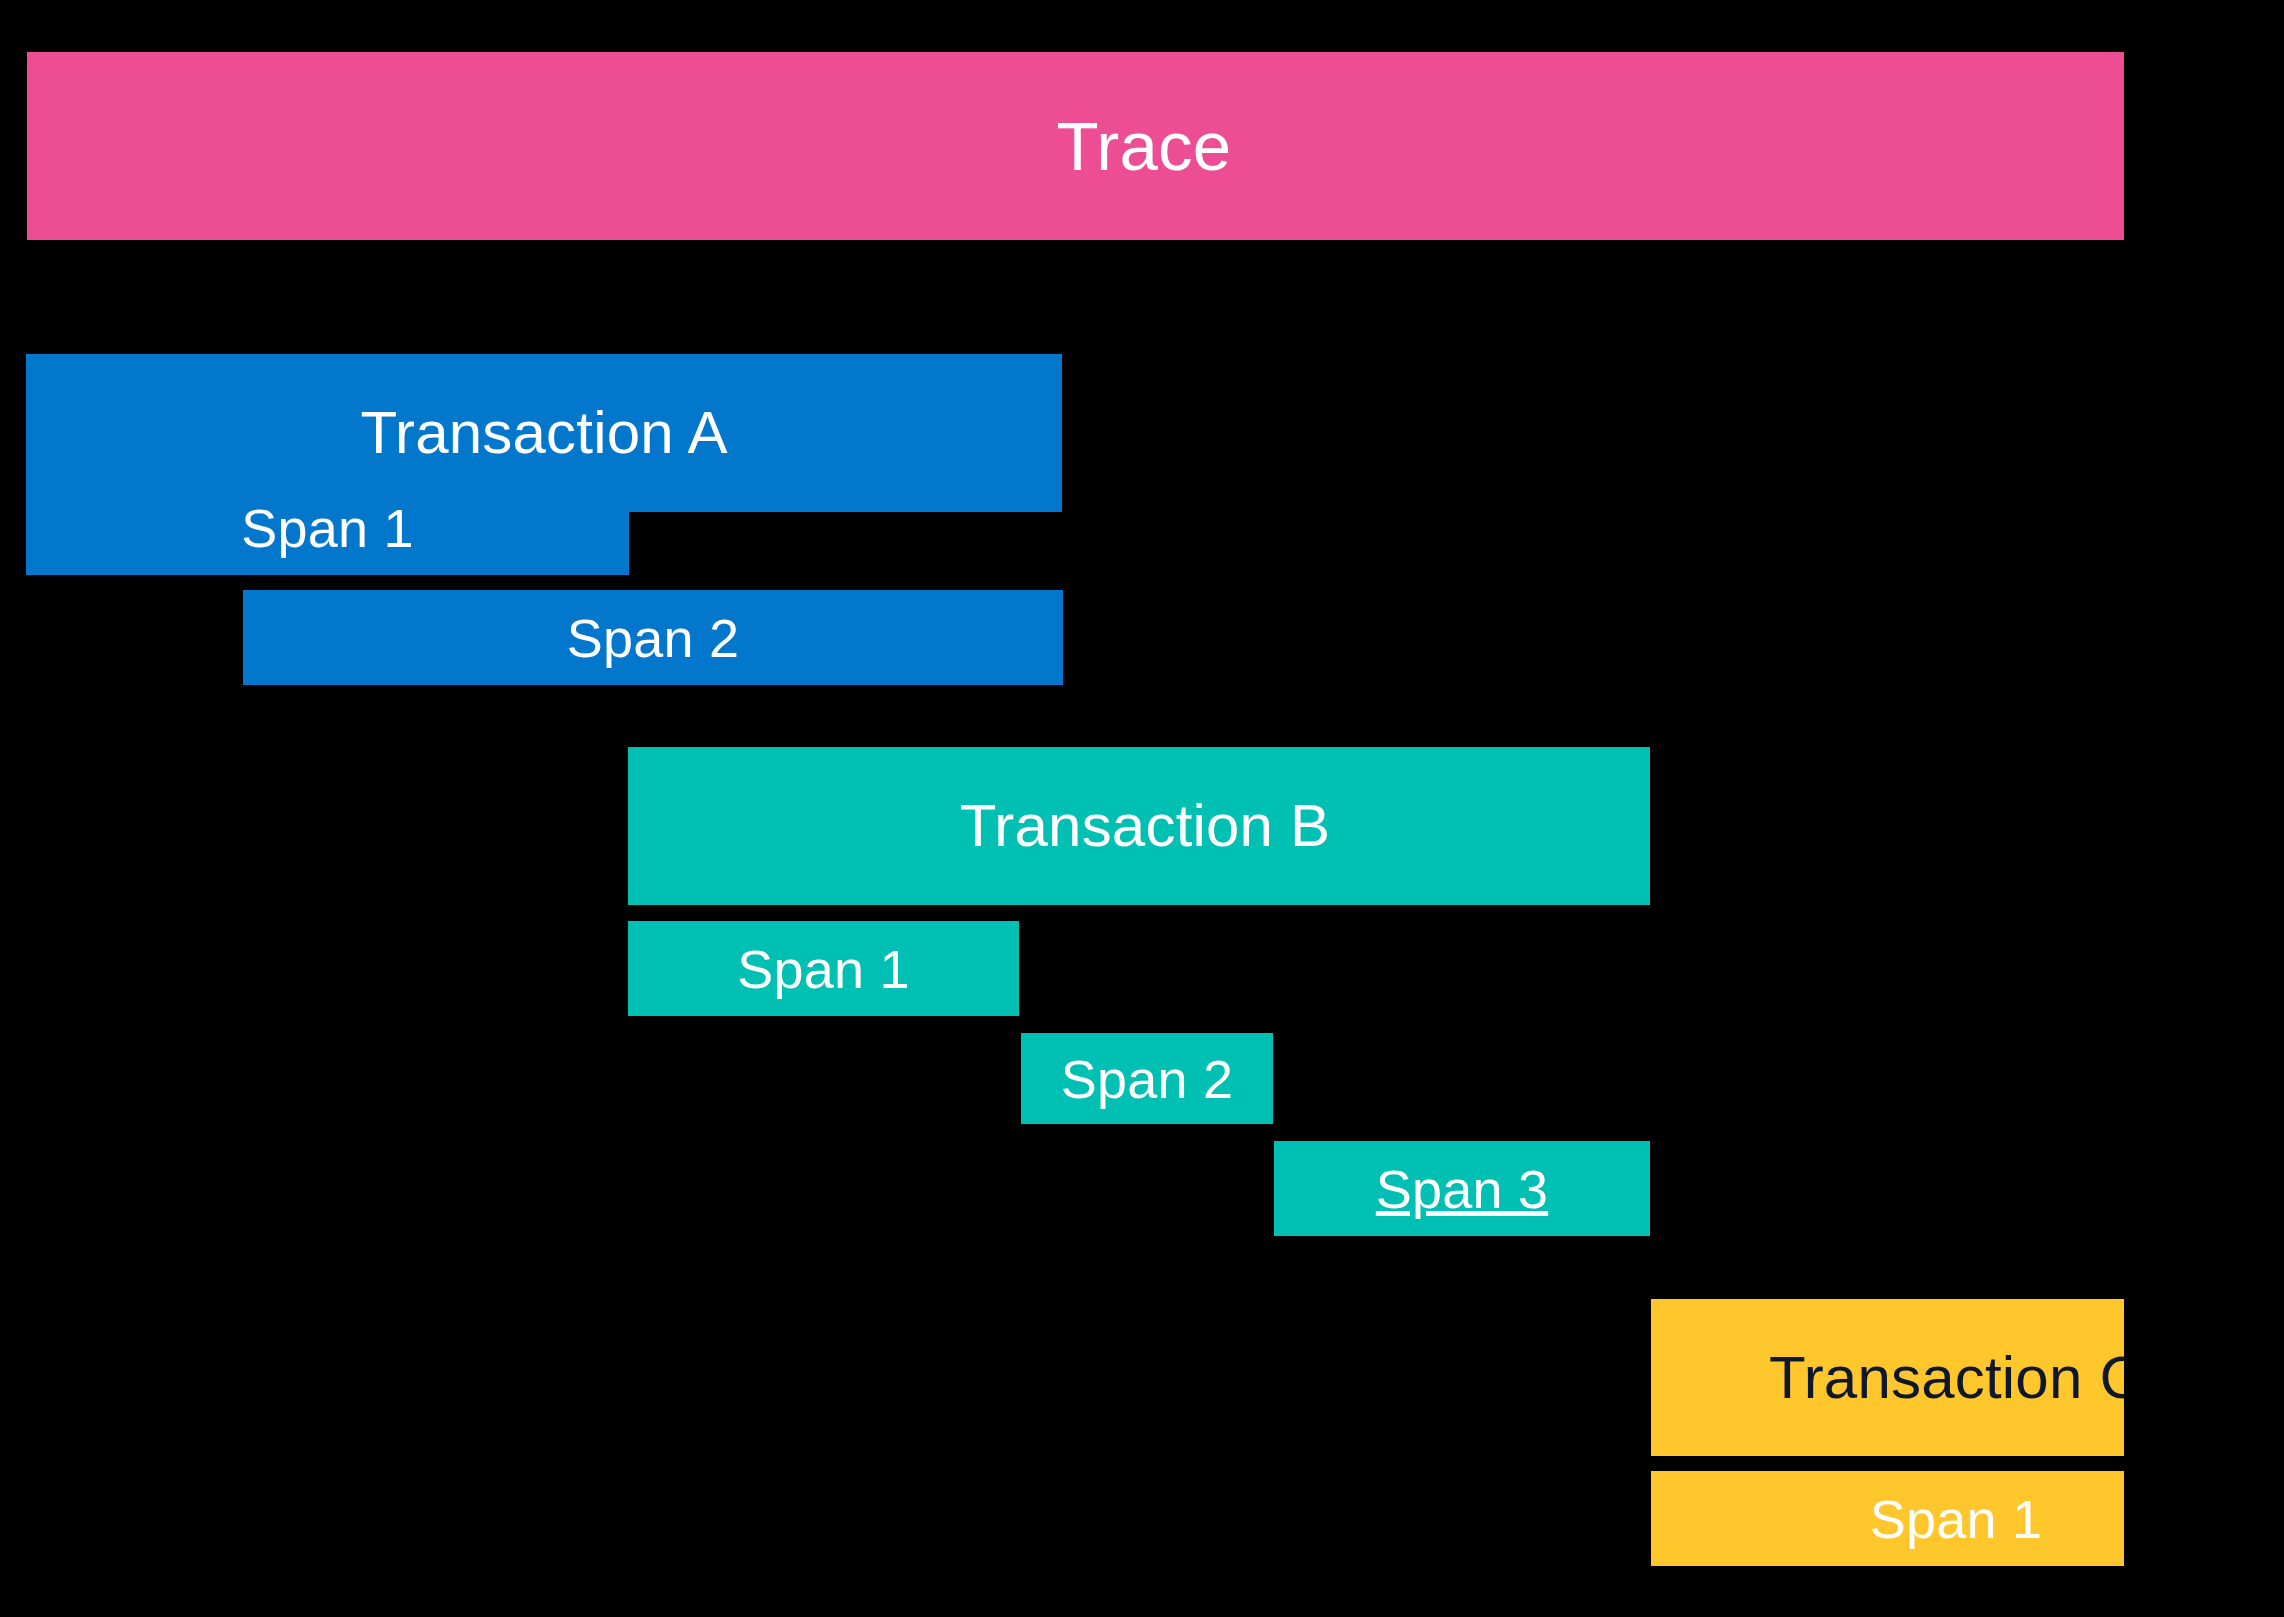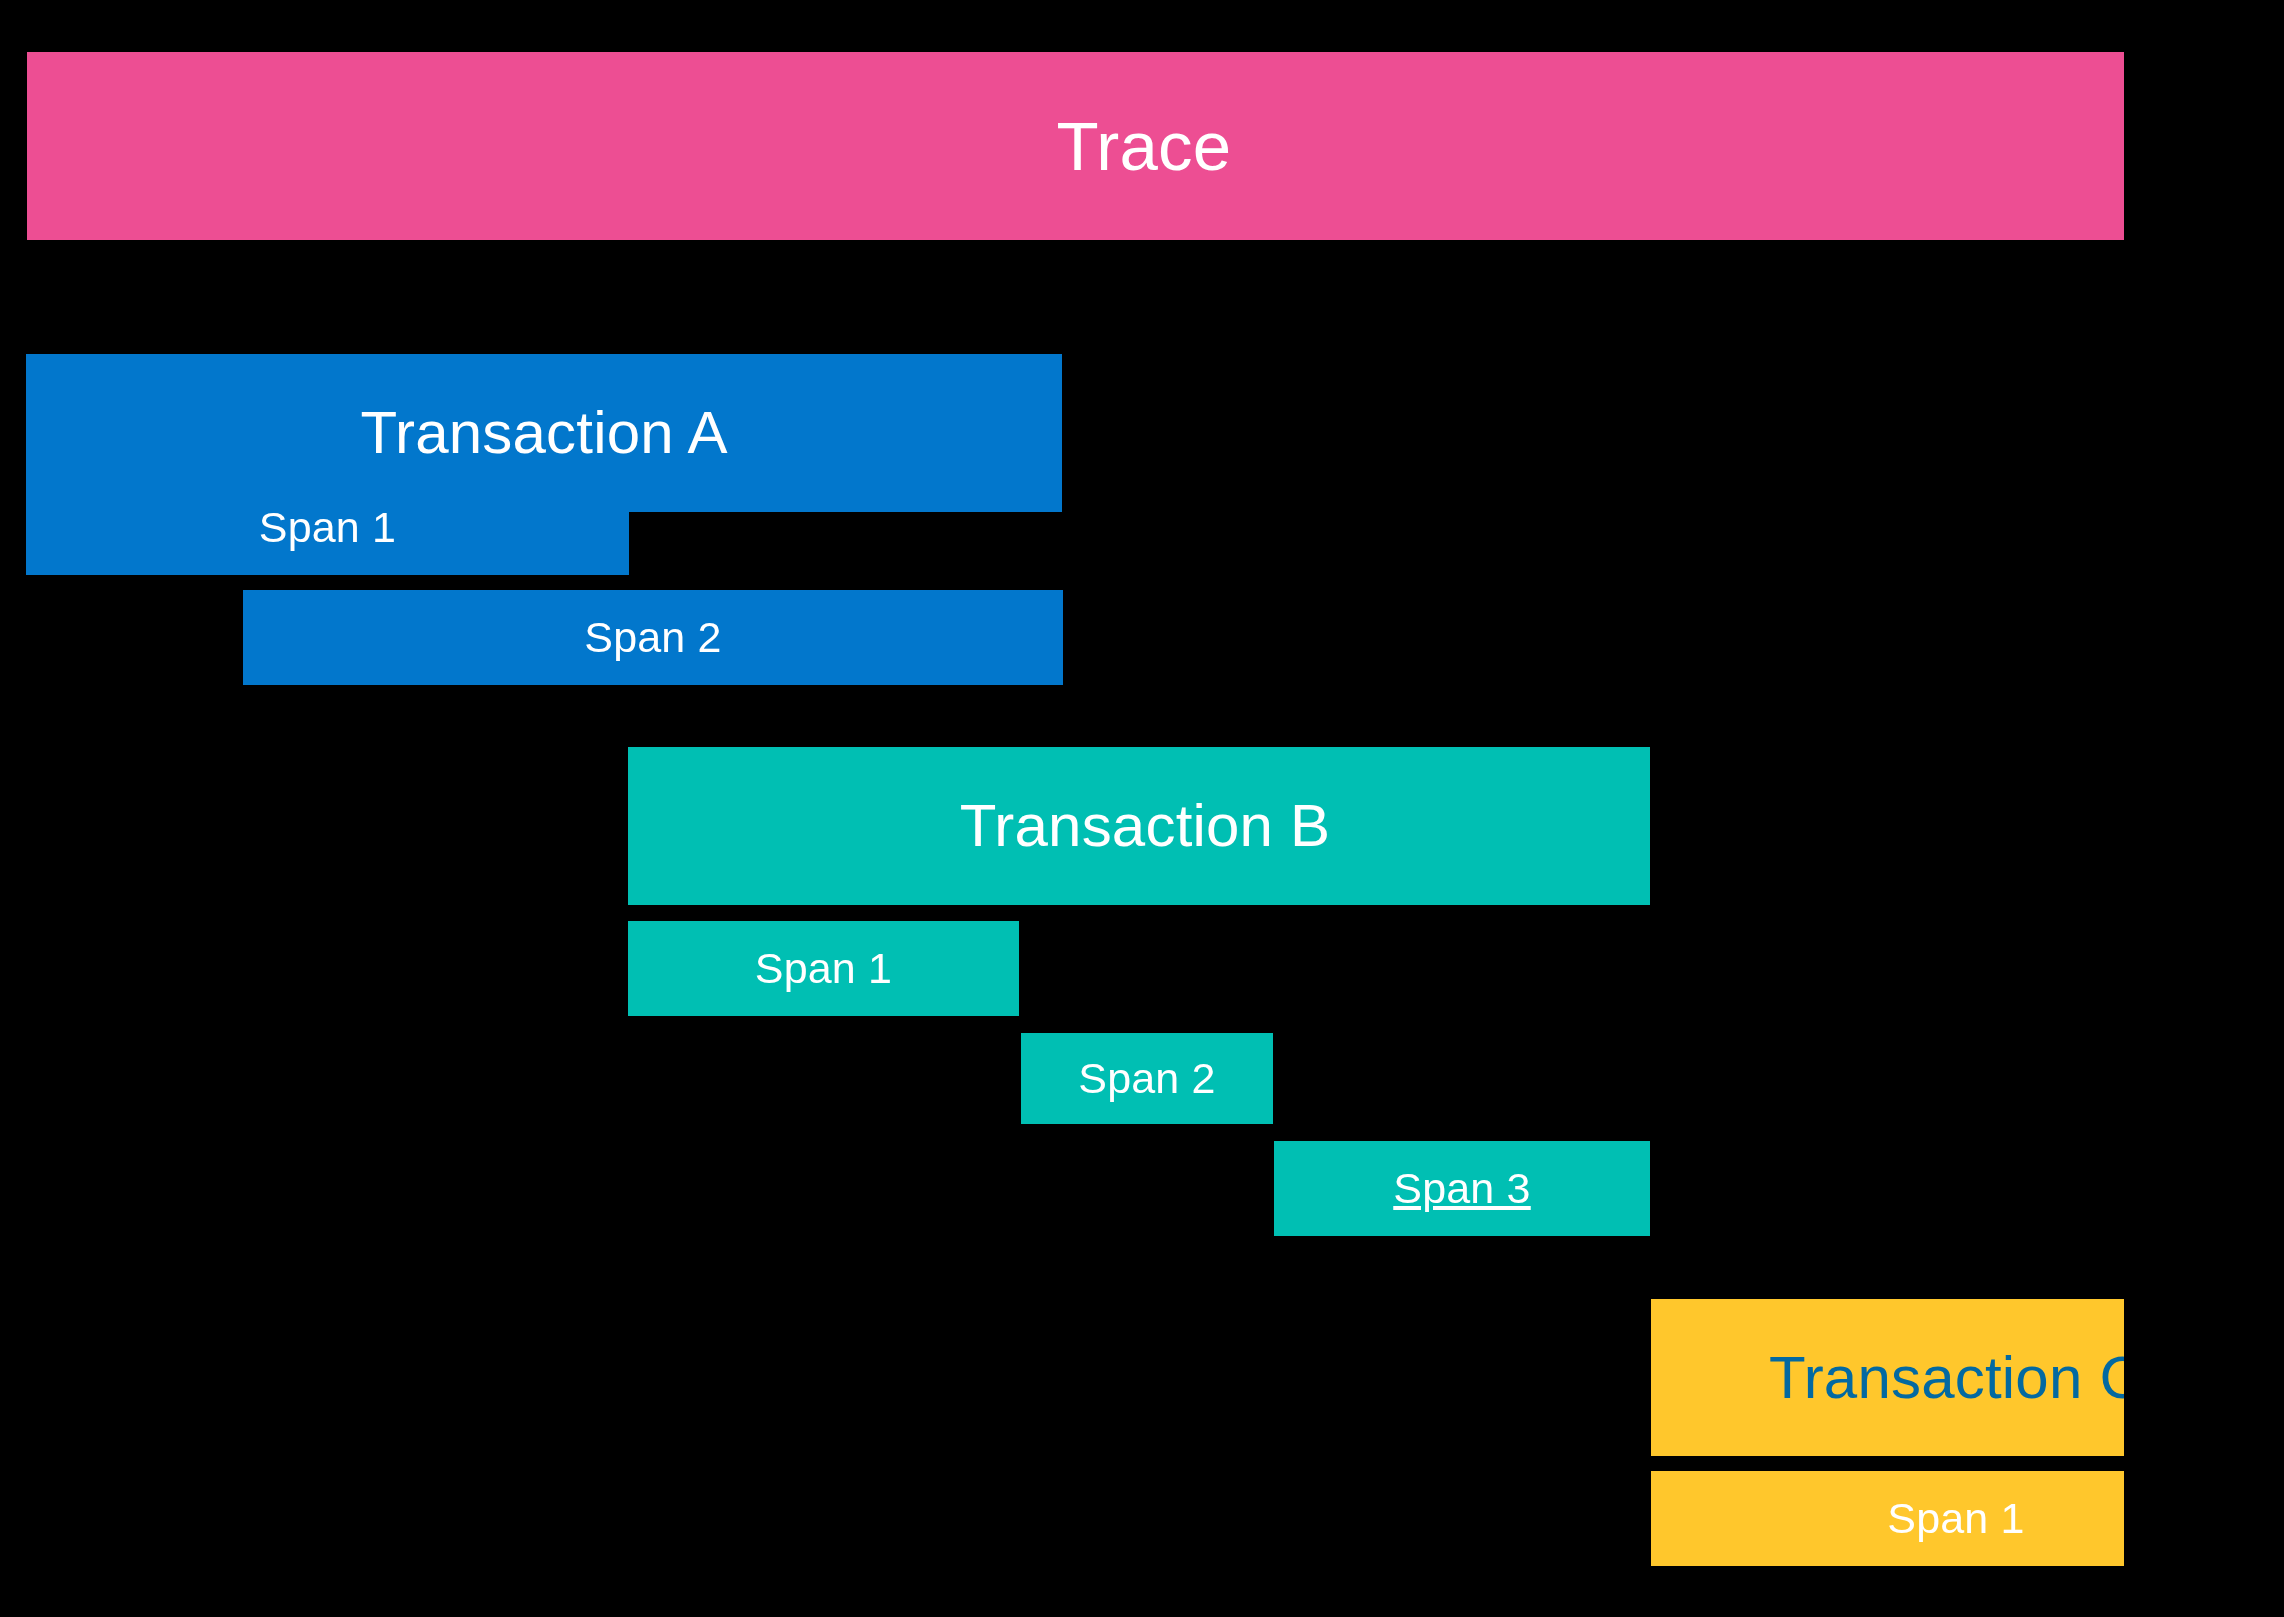--- a/index.html
+++ b/index.html
@@ -29,21 +29,21 @@
     overflow: hidden;
   }
   .bar-label {
     font-weight: 400;
     line-height: 1;
     letter-spacing: 0.2px;
   }
   
   .lvl-trace .bar-label       { font-size: 69px; }
   .lvl-transaction .bar-label { font-size: 60px; }
-  .lvl-span .bar-label        { font-size: 43px; }
+  .lvl-span .bar-label        { font-size: 54px; }
 
   
   .align-center { justify-content: center; }
 </style>
 </head>
 <body>
 
 <div id="canvas" style="background: rgb(0, 0, 0);">
     <div class="bar lvl-trace align-center" style="left: 27px; top: 52px; width: 2234px; height: 188px; background: rgb(237, 78, 147);">
       <span class="bar-label" style="color: rgb(255, 255, 255);">Trace</span>
@@ -63,19 +63,19 @@
     <div class="bar lvl-span align-center" style="left: 628px; top: 921px; width: 391px; height: 95px; background: rgb(0, 191, 179);">
       <span class="bar-label" style="color: rgb(255, 255, 255);">Span 1</span>
     </div>
     <div class="bar lvl-span align-center" style="left: 1021px; top: 1033px; width: 252px; height: 91px; background: rgb(0, 191, 179);">
       <span class="bar-label" style="color: rgb(255, 255, 255);">Span 2</span>
     </div>
     <div class="bar lvl-span align-center" style="left: 1274px; top: 1141px; width: 376px; height: 95px; background: rgb(0, 191, 179);">
       <span class="bar-label" style="color: rgb(255, 255, 255); text-decoration: underline;">Span 3</span>
     </div>
     <div class="bar lvl-transaction align-center" style="left: 1651px; top: 1299px; width: 610px; height: 157px; background: rgb(255, 199, 44);">
-      <span class="bar-label" style="color: #0369a1;">Transaction C</span>
+      <span class="bar-label" style="color: #0f172a;">Transaction C</span>
     </div>
     <div class="bar lvl-span align-center" style="left: 1651px; top: 1471px; width: 610px; height: 95px; background: rgb(255, 199, 44);">
       <span class="bar-label" style="color: rgb(255, 255, 255);">Span 1</span>
     </div>
   </div>
 
 
 </body></html>

